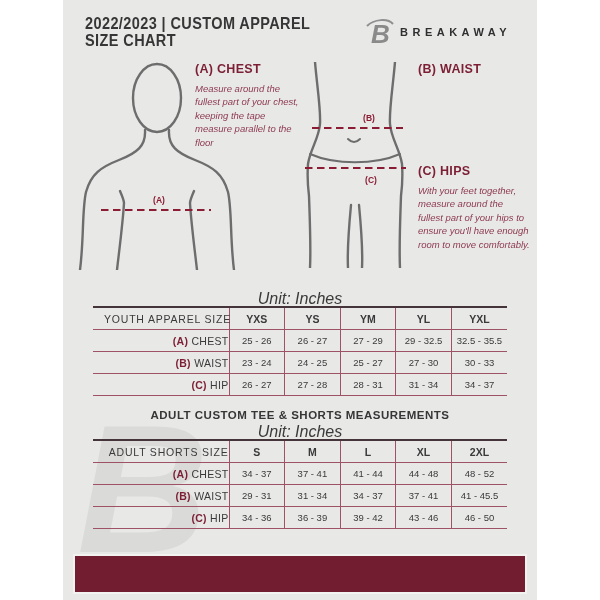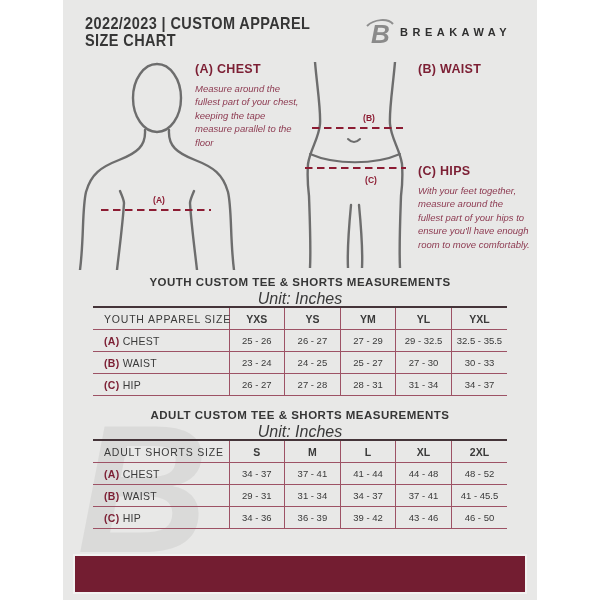--- a/index.html
+++ b/index.html
@@ -42,21 +42,21 @@
 
   table.size-table{position:absolute;left:30px;width:414px;border-collapse:collapse;table-layout:fixed;
     border-top:2px solid #453439;z-index:1;}
   .youth{top:306px;} .adult{top:439px;}
   .size-table col.c0{width:136px;}
   .size-table th,.size-table td{height:21px;padding:0;text-align:center;color:#3a3a3a;
     border-bottom:1.5px solid #9d5265;font-weight:normal;white-space:nowrap;}
   .size-table th+th,.size-table td+td{border-left:1.5px solid #9d5265;}
   .size-table thead th{font-weight:bold;font-size:10.5px;}
   .size-table th.lbl{font-weight:normal;font-size:10.5px;letter-spacing:0.8px;}
-  .size-table .lbl{text-align:left;padding-left:11px;}
+  .size-table .lbl{text-align:right;padding-left:11px;}
   .size-table td{font-size:9.5px;}
   .size-table td.lbl{font-size:10.5px;letter-spacing:0.3px;}
   .pfx{color:#7c1f34;font-weight:bold;}
 
   
   .footer-bar{position:absolute;left:10px;top:554px;width:450px;height:36px;background:#731d31;
     border:2px solid #f2f2f1;z-index:2;}
 
   svg text{font-family:"Liberation Sans",sans-serif;}
 </style>
@@ -107,21 +107,20 @@
     </svg>
 
     <div class="guide-heading gh-chest">(A) CHEST</div>
     <div class="guide-body gb-chest">Measure around the fullest part of your chest, keeping the tape measure parallel to the floor</div>
 
     <div class="guide-heading gh-waist">(B) WAIST</div>
 
     <div class="guide-heading gh-hips">(C) HIPS</div>
     <div class="guide-body gb-hips">With your feet together, measure around the fullest part of your hips to ensure you'll have enough room to move comfortably.</div>
 
-    <div class="tbl-title t1-title">YOUTH CUSTOM TEE &amp; SHORTS MEASUREMENTS</div>
     <div class="tbl-unit t1-unit">Unit: Inches</div>
 
     <table class="size-table youth">
       <colgroup>
           <col class="c0">
           <col>
           <col>
           <col>
           <col>
           <col>

